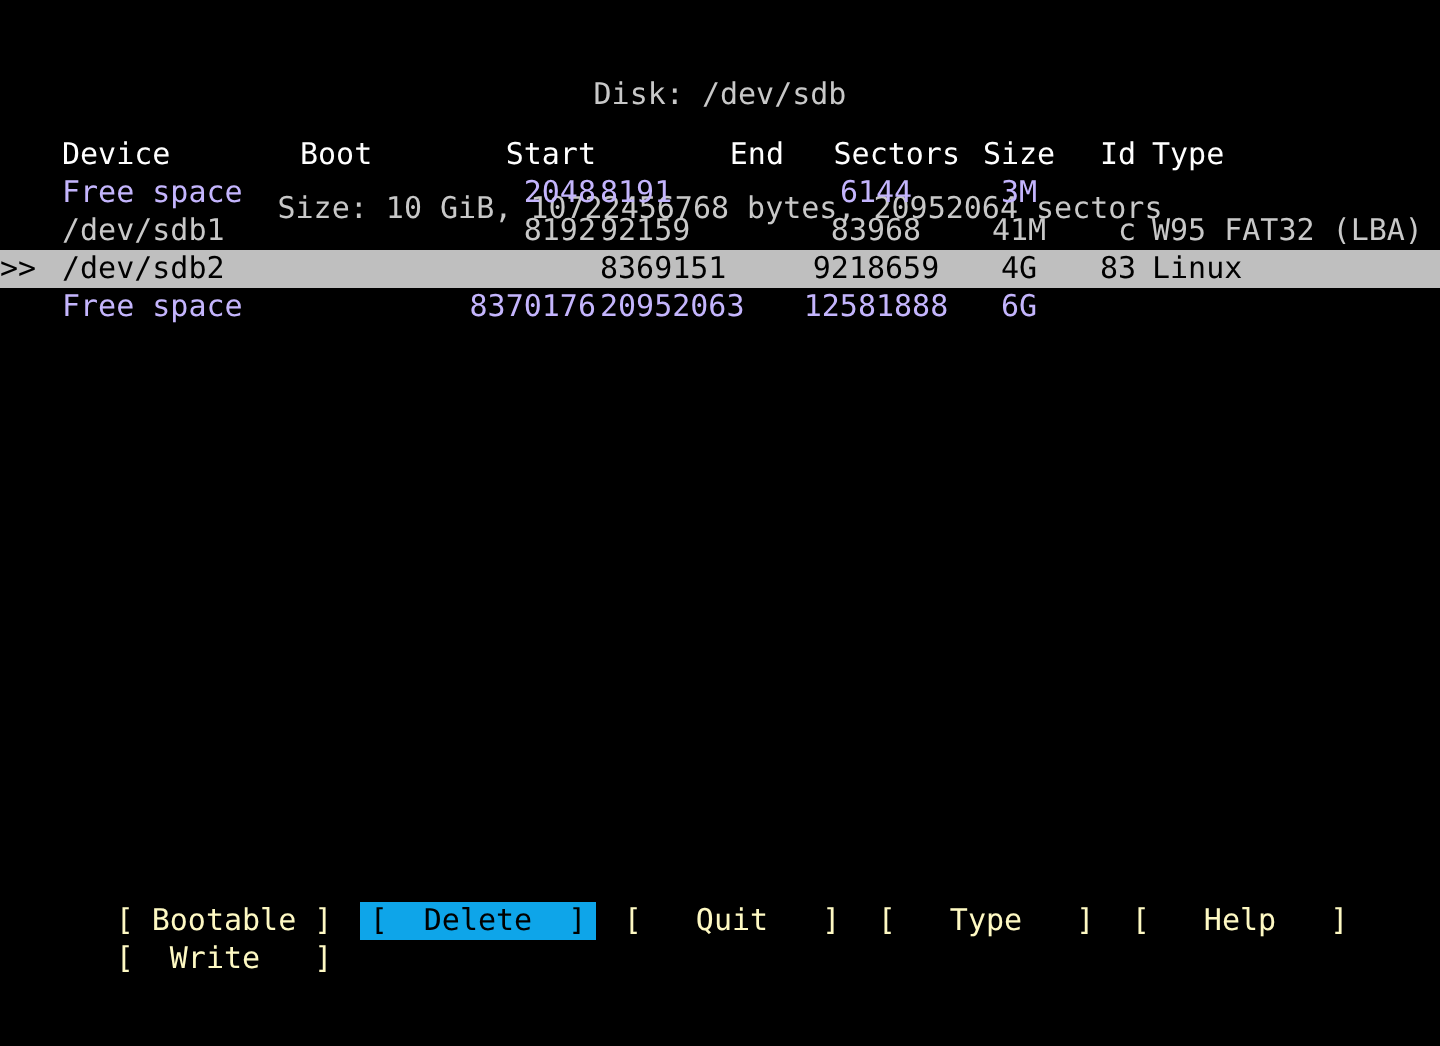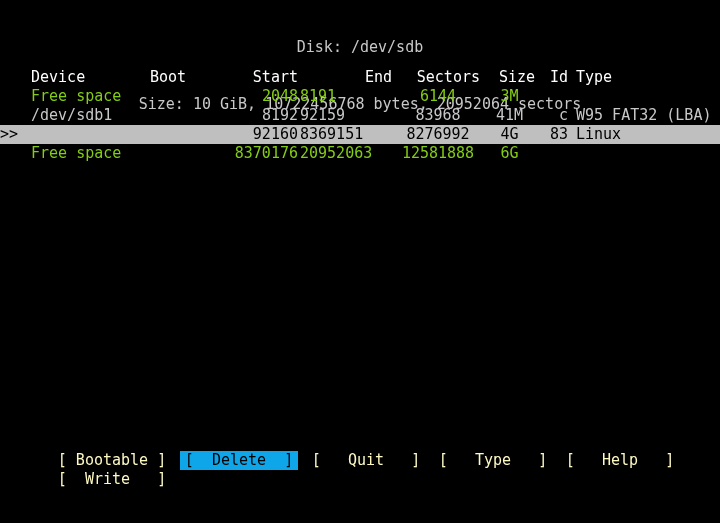--- a/index.html
+++ b/index.html
@@ -47,40 +47,40 @@
     position: relative;
     height: 19px;
     line-height: 19px;
     white-space: pre;
     width: 720px;
   }
   .trow.selected {
     background: #bfbfbf;
     color: #000000;
   }
-  .trow.free { color: #84cc16; }
+  .trow.free { color: #c4b5fd; }
   .trow.head { color: #ffffff; }
 
   .cell { position: absolute; top: 0; height: 19px; line-height: 19px; white-space: pre; }
 
   .c-marker { left: 0px;   width: 30px; text-align: left; }
   .c-device { left: 31px;  width: 110px; text-align: left; }
   .c-boot   { left: 150px; width: 60px;  text-align: left; }
   .c-start  { left: 200px; width: 98px;  text-align: right; }
   .c-end    { left: 300px; width: 92px;  text-align: left; }
   .c-sect   { left: 396px; width: 84px;  text-align: center; }
   .c-size   { left: 484px; width: 51px;  text-align: center; }
   .c-id     { left: 540px; width: 28px;  text-align: right; }
   .c-type   { left: 576px; width: 150px; text-align: left; }
 
   
   .head .c-start { text-align: right; }
   .head .c-end   { text-align: right; }
   .head .c-sect  { text-align: right; }
-  .head .c-size  { text-align: right; }
+  .head .c-size  { }
   .head .c-id    { text-align: right; }
 
   
   .buttons {
     position: absolute;
     left: 0;
     top: 451px;
     width: 720px;
   }
   .btnrow {
@@ -122,21 +122,21 @@
       <span class="cell c-sect">Sectors</span>
       <span class="cell c-end">End</span>
       <span class="cell c-size">Size</span>
       <span class="cell c-id">Id</span>
       <span class="cell c-type">Type</span>
     </div>
 
     <div id="rows-container">
         <div class="trow free"><span class="cell c-marker"></span><span class="cell c-device">Free space</span><span class="cell c-boot"></span><span class="cell c-start">2048</span><span class="cell c-end">8191</span><span class="cell c-sect">6144</span><span class="cell c-size">3M</span><span class="cell c-id"></span><span class="cell c-type"></span></div>
         <div class="trow"><span class="cell c-marker"></span><span class="cell c-device">/dev/sdb1</span><span class="cell c-boot"></span><span class="cell c-start">8192</span><span class="cell c-end">92159</span><span class="cell c-sect">83968</span><span class="cell c-size">41M</span><span class="cell c-id">c</span><span class="cell c-type">W95 FAT32 (LBA)</span></div>
-        <div class="trow selected"><span class="cell c-marker">&gt;&gt;</span><span class="cell c-boot"></span><span class="cell c-start">92160</span><span class="cell c-end">8369151</span><span class="cell c-sect">8276992</span><span class="cell c-size">4G</span><span class="cell c-id">83</span><span class="cell c-type">Linux</span></div>
+        <div class="trow selected"><span class="cell c-marker">&gt;&gt;</span><span class="cell c-device">/dev/sdb2</span><span class="cell c-boot"></span><span class="cell c-end">8369151</span><span class="cell c-sect">9218659</span><span class="cell c-size">4G</span><span class="cell c-id">83</span><span class="cell c-type">Linux</span></div>
         <div class="trow free"><span class="cell c-marker"></span><span class="cell c-device">Free space</span><span class="cell c-boot"></span><span class="cell c-start">8370176</span><span class="cell c-end">20952063</span><span class="cell c-sect">12581888</span><span class="cell c-size">6G</span><span class="cell c-id"></span><span class="cell c-type"></span></div>
       </div>
   </div>
 
   <div class="buttons">
     <div class="btnrow" id="btnrow1"><span class="btn" style="left: 53px; width: 118px;">[ Bootable ]</span><span class="btn sel" style="left: 180px; width: 118px;">[  Delete  ]</span><span class="btn" style="left: 307px; width: 118px;">[   Quit   ]</span><span class="btn" style="left: 434px; width: 118px;">[   Type   ]</span><span class="btn" style="left: 561px; width: 118px;">[   Help   ]</span></div>
     <div class="btnrow" id="btnrow2"><span class="btn" style="left: 53px; width: 118px;">[  Write   ]</span></div>
   </div>
 
 </div>

